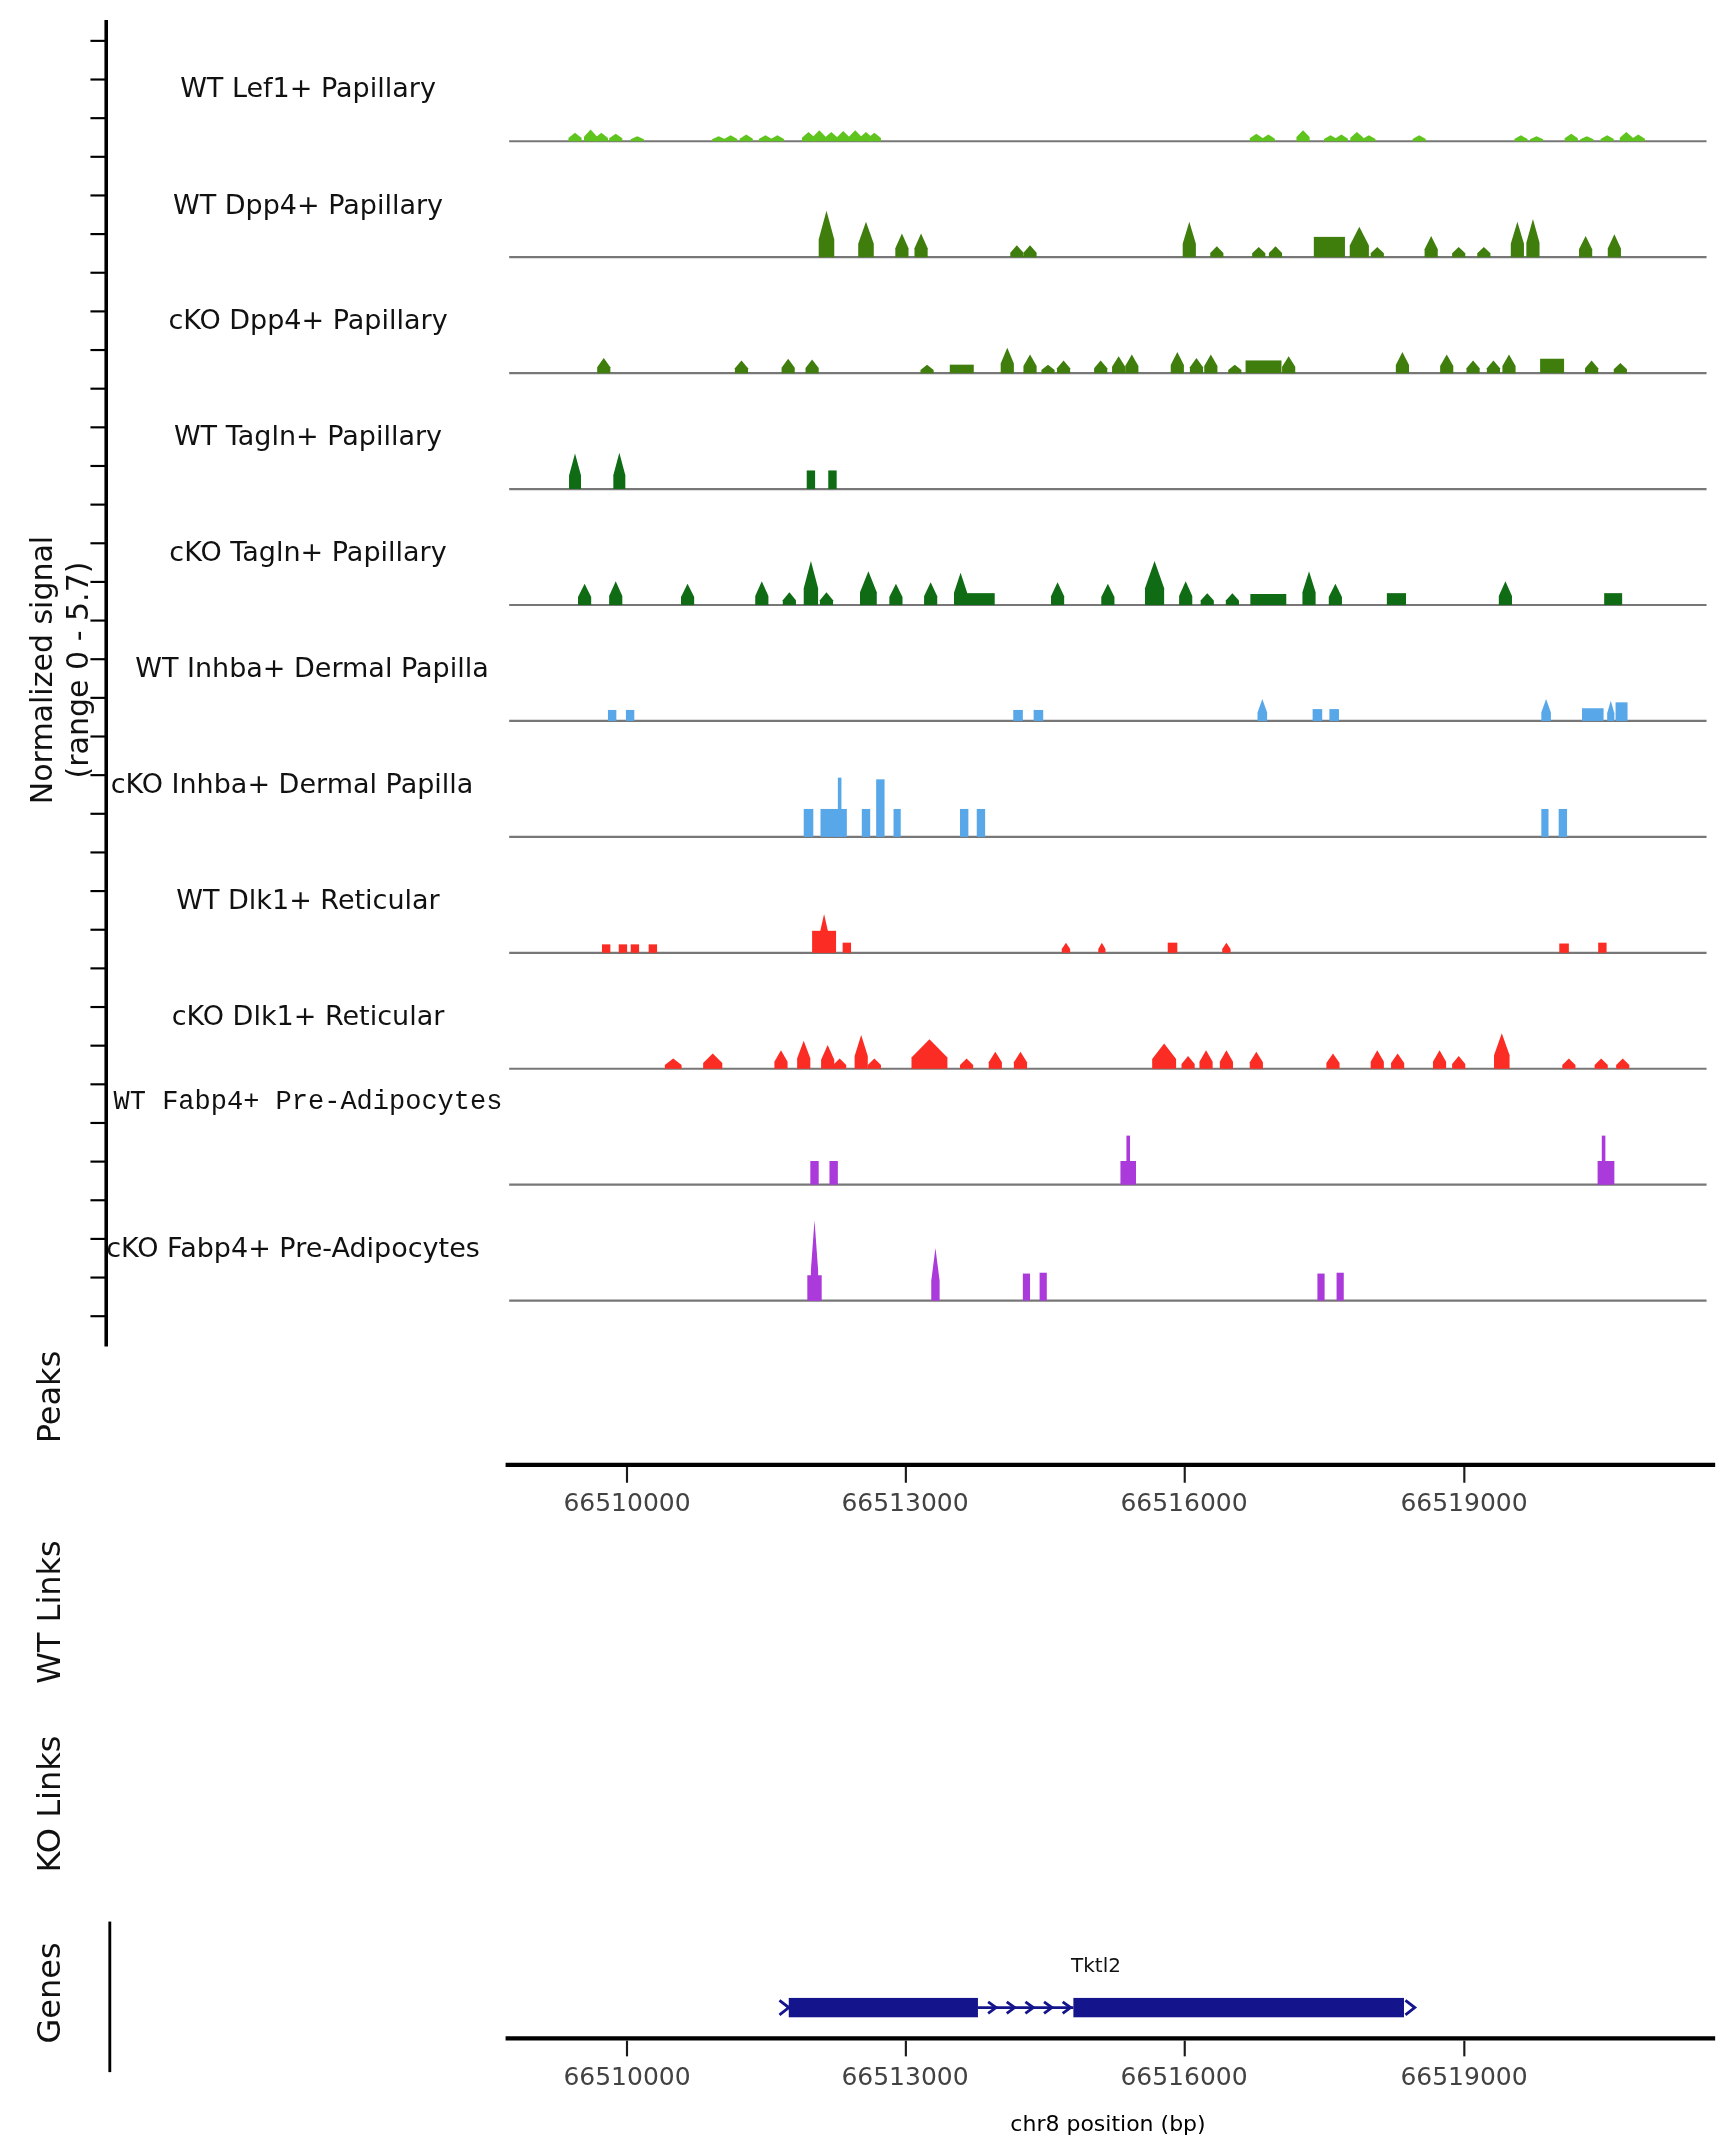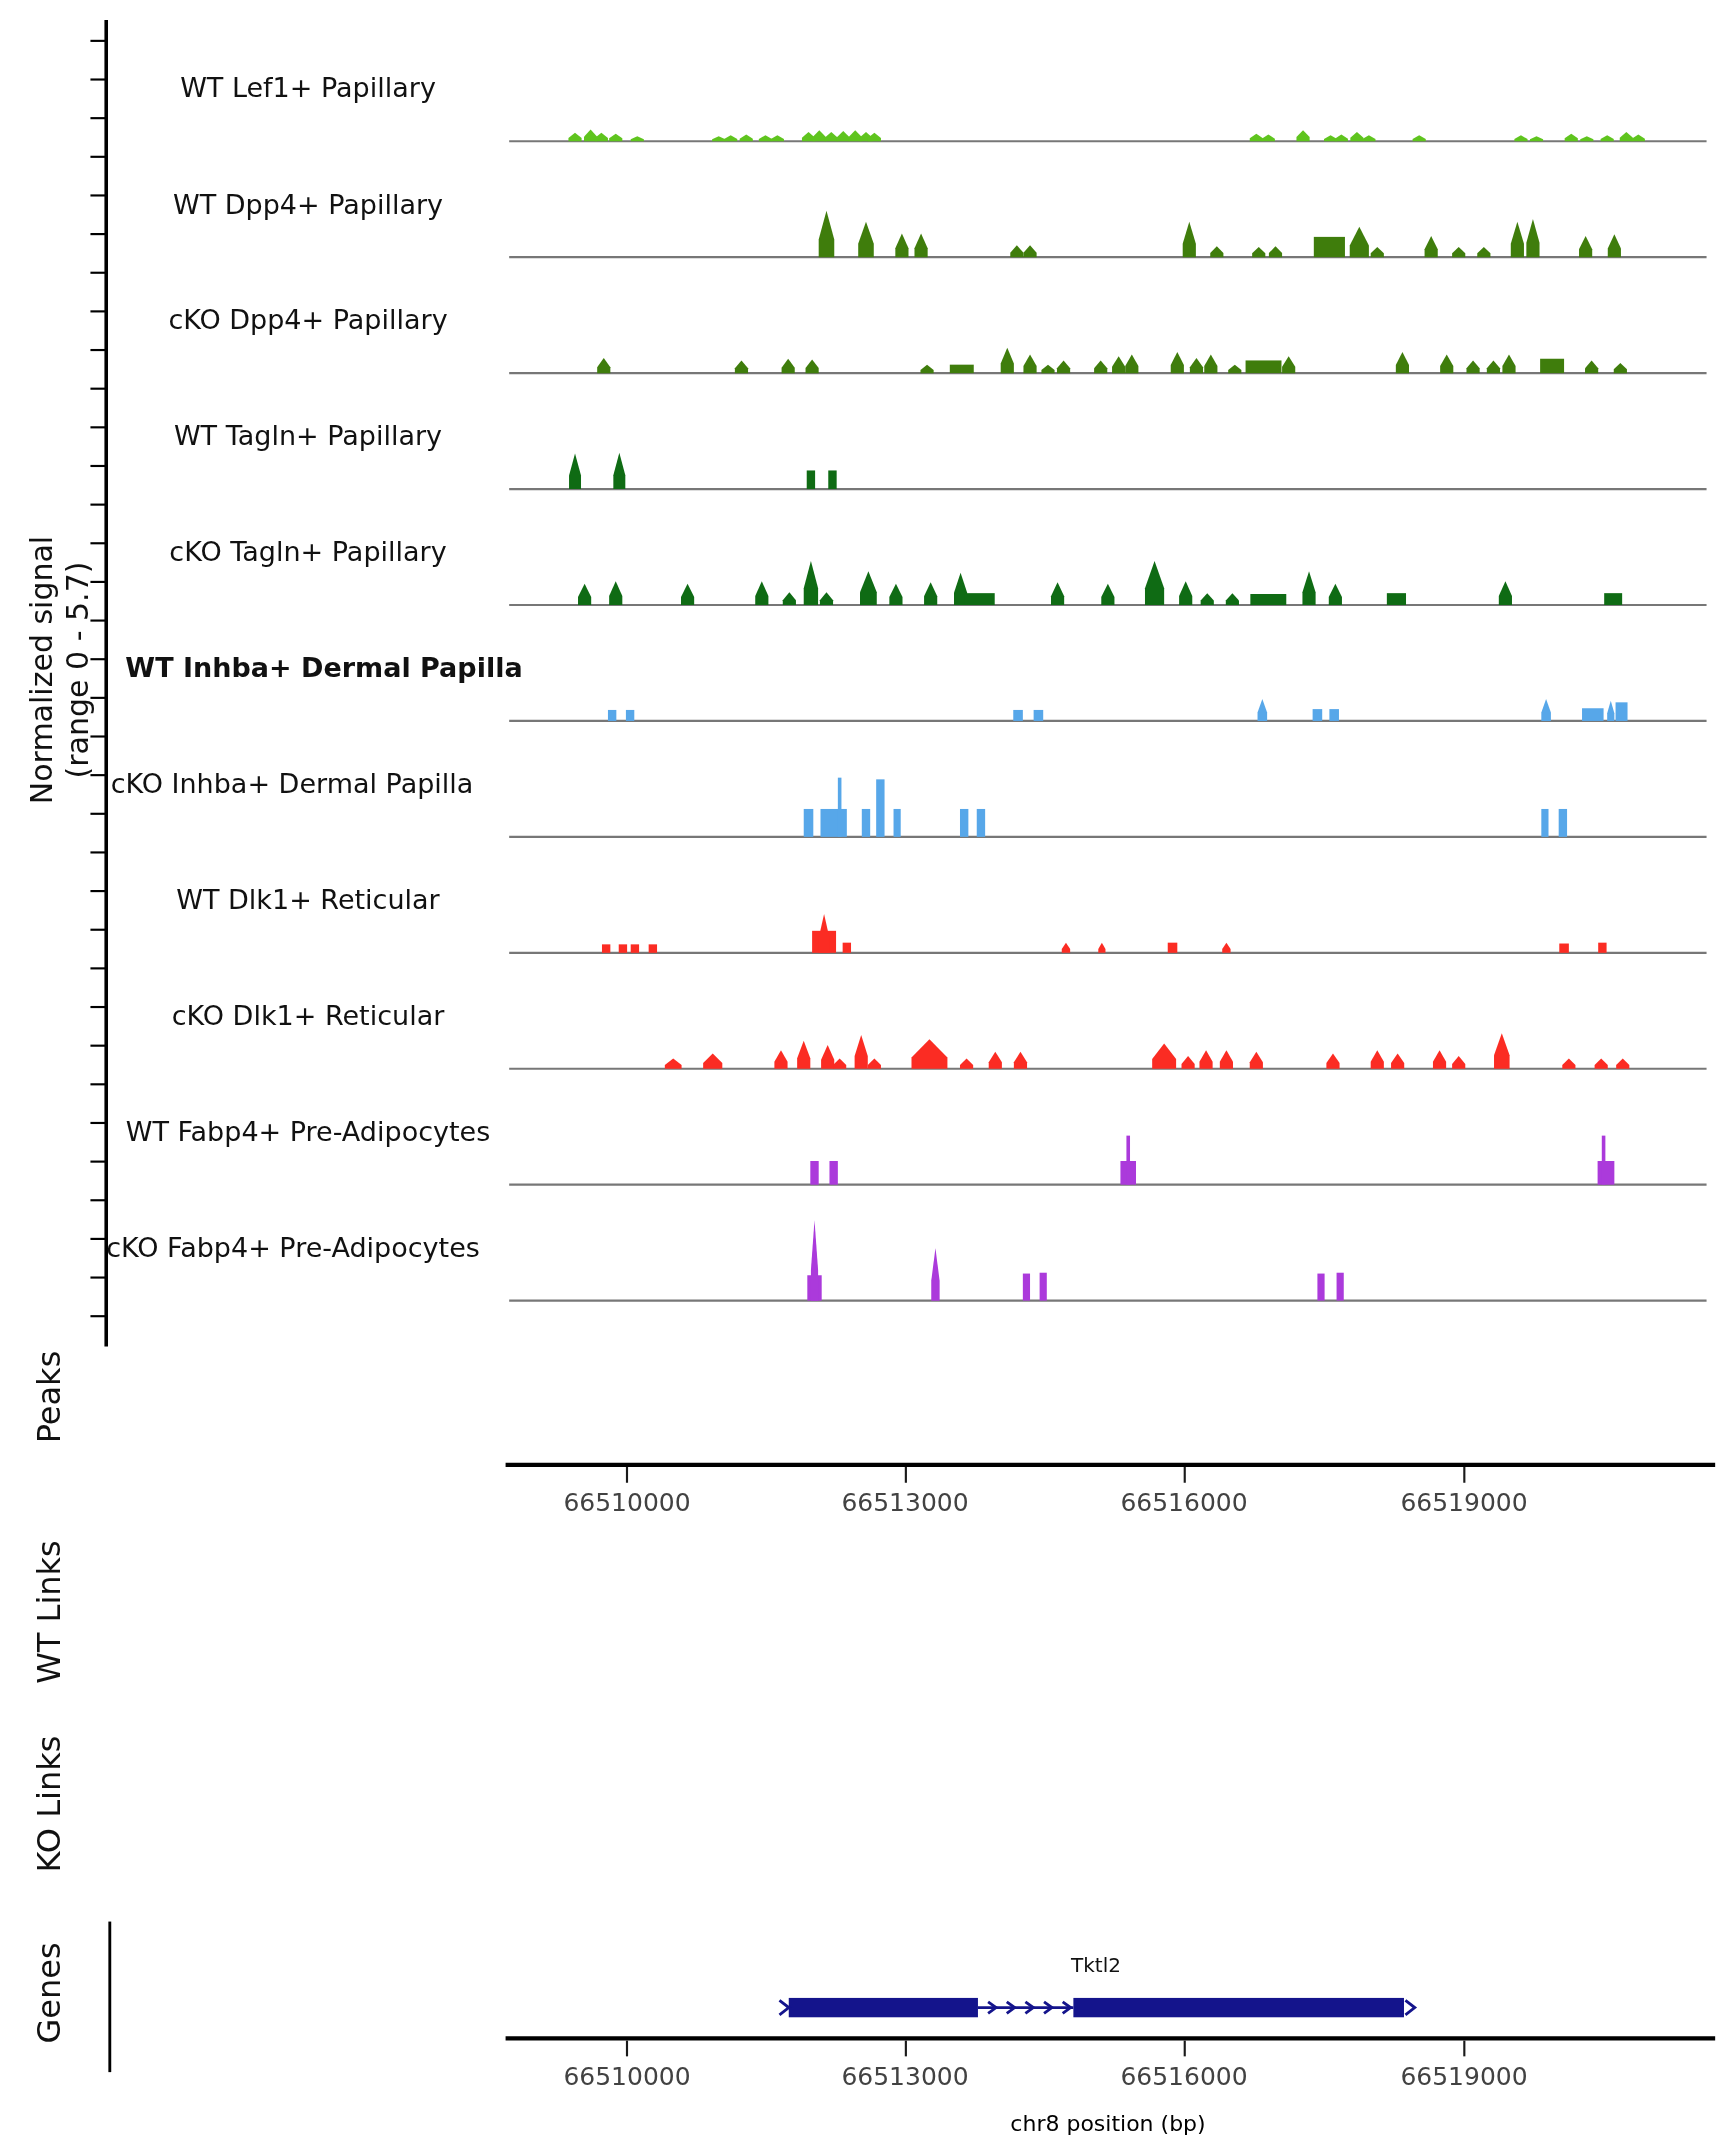--- a/index.html
+++ b/index.html
@@ -273,25 +273,25 @@
   <div class="rot ylabel" style="left:60px;top:670px;">
     <div>Normalized signal</div>
     <div>(range 0 - 5.7)</div>
   </div>
 
   <div class="lab track-label" style="left:308px;top:87px;">WT Lef1+ Papillary</div>
   <div class="lab track-label" style="left:308px;top:204px;">WT Dpp4+ Papillary</div>
   <div class="lab track-label" style="left:308px;top:319px;">cKO Dpp4+ Papillary</div>
   <div class="lab track-label" style="left:308px;top:435px;">WT Tagln+ Papillary</div>
   <div class="lab track-label" style="left:308px;top:551px;">cKO Tagln+ Papillary</div>
-  <div class="lab track-label" style="left:324px;top:667px;font-weight:bold;">WT Inhba+ Dermal Papilla</div>
+  <div class="lab track-label" style="left:312px;top:667px;">WT Inhba+ Dermal Papilla</div>
   <div class="lab track-label" style="left:292px;top:783px;">cKO Inhba+ Dermal Papilla</div>
   <div class="lab track-label" style="left:308px;top:899px;text-align:right;">WT Dlk1+ Reticular</div>
   <div class="lab track-label" style="left:308px;top:1015px;">cKO Dlk1+ Reticular</div>
-  <div class="lab track-label" style="left:308px;top:1131px;">WT Fabp4+ Pre-Adipocytes</div>
+  <div class="lab track-label" style="left:308px;top:1102px;font-family:Liberation Mono, monospace;">WT Fabp4+ Pre-Adipocytes</div>
   <div class="lab track-label" style="left:293px;top:1247px;">cKO Fabp4+ Pre-Adipocytes</div>
 
   <div class="rot section-label" style="left:49px;top:1397px;">Peaks</div>
   <div class="rot section-label" style="left:49px;top:1612px;">WT Links</div>
   <div class="rot section-label" style="left:49px;top:1804px;">KO Links</div>
   <div class="rot section-label" style="left:49px;top:1993px;">Genes</div>
 
   <div class="xtick" style="left:627px;top:1488px;">66510000</div>
   <div class="xtick" style="left:905px;top:1488px;">66513000</div>
   <div class="xtick" style="left:1184px;top:1488px;">66516000</div>

